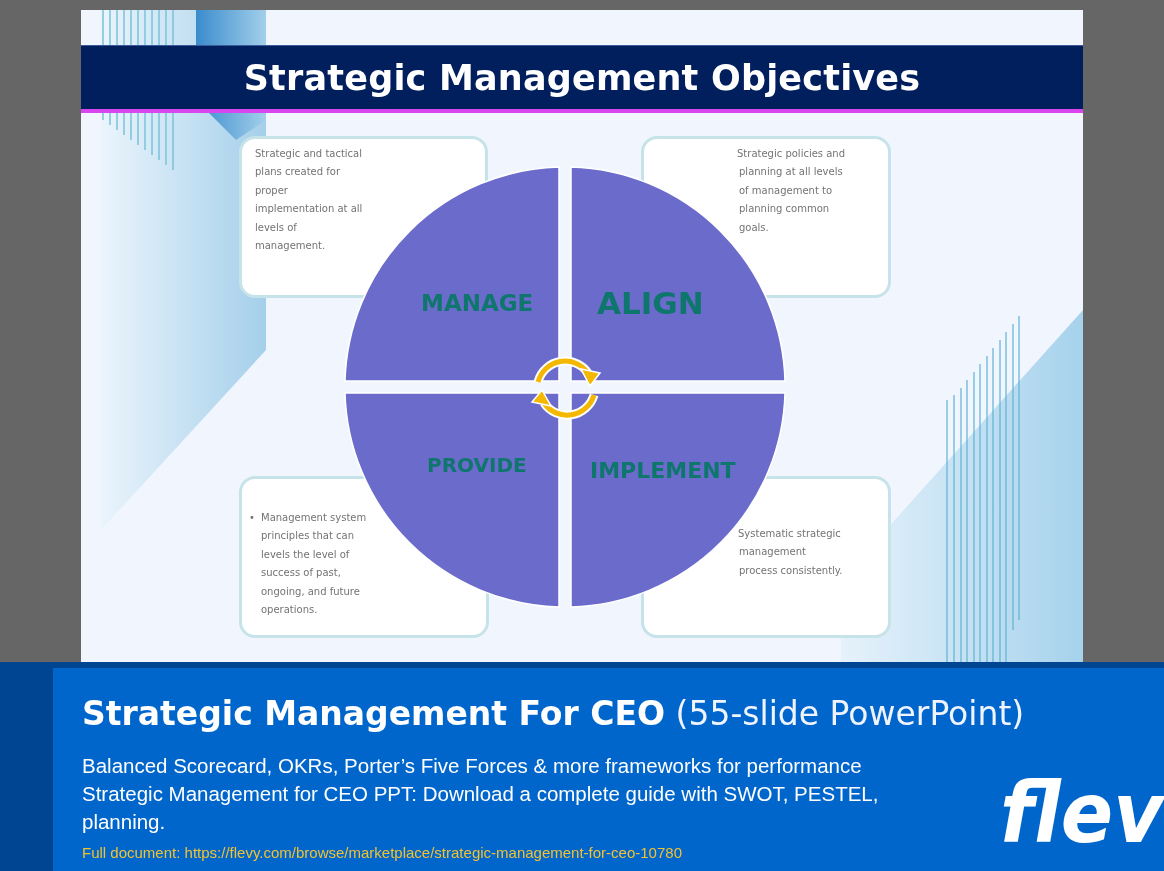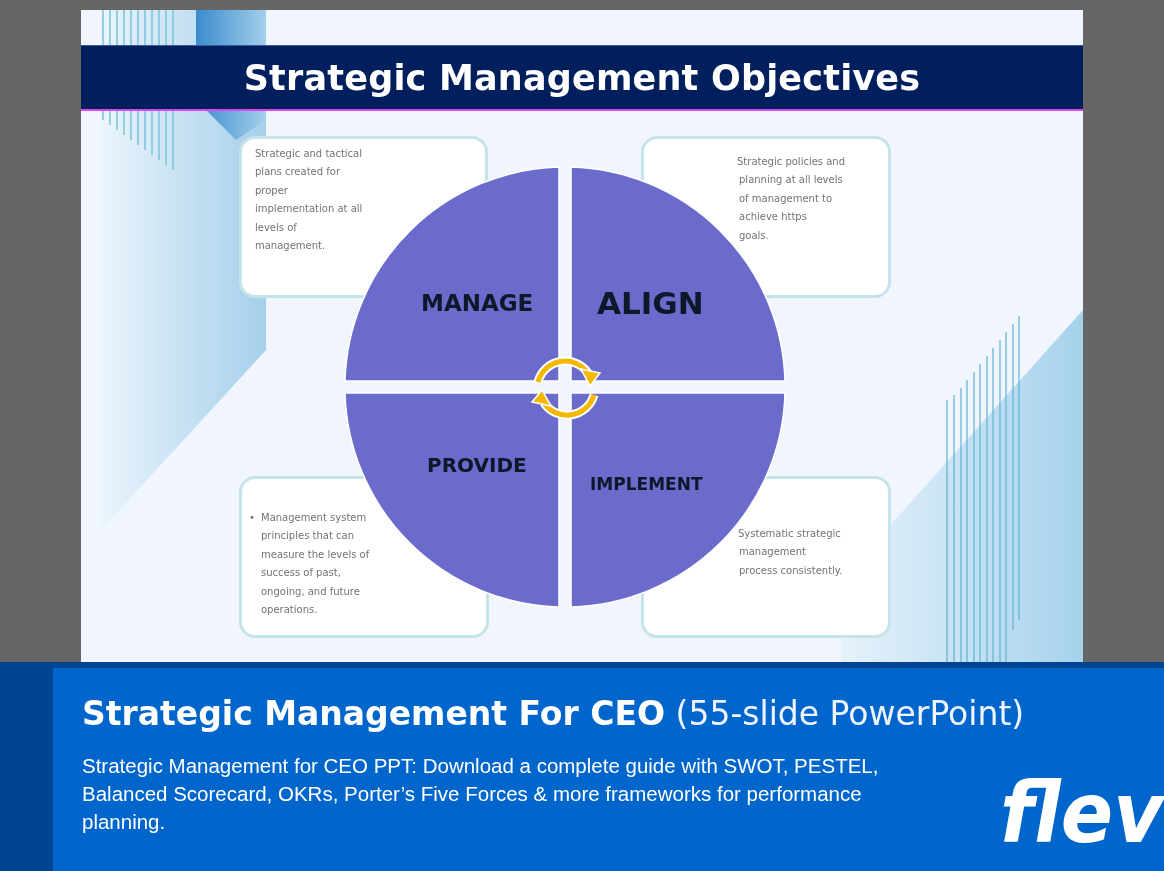--- a/index.html
+++ b/index.html
@@ -1,24 +1,24 @@
 <!DOCTYPE html>
 <html><head>
 <meta charset="utf-8">
 <style>
   html,body{margin:0;padding:0;}
   body{width:1164px;height:871px;background:#666666;position:relative;overflow:hidden;font-family:"Liberation Sans",sans-serif;}
   .slide{position:absolute;left:81px;top:10px;width:1002px;height:652px;background:#f1f6fe;overflow:hidden;}
   .deco{position:absolute;}
-  .title-bar{position:absolute;left:0;top:35px;width:1002px;height:63px;background:#001f5c;border-top:1px solid #3a5a9a;border-bottom:2px solid #d946ef;display:flex;align-items:center;justify-content:center;}
+  .title-bar{position:absolute;left:0;top:35px;width:1002px;height:63px;background:#001f5c;border-top:1px solid #3a5a9a;border-bottom:4px solid #d946ef;display:flex;align-items:center;justify-content:center;}
   .title-bar span{color:#fff;font-family:"DejaVu Sans",sans-serif;font-weight:bold;font-size:35px;letter-spacing:0.2px;}
   .card{position:absolute;background:#ffffff;border:3px solid #c5e3e8;border-radius:16px;box-sizing:border-box;}
   .card-text{position:absolute;font-family:"DejaVu Sans",sans-serif;font-size:10px;line-height:18.4px;color:#737373;}
   .circle-wrap{position:absolute;}
-  .q-label{position:absolute;color:#0f172a;font-family:"DejaVu Sans",sans-serif;font-weight:bold;text-align:left;white-space:nowrap;}
+  .q-label{position:absolute;color:#0f766e;font-family:"DejaVu Sans",sans-serif;font-weight:bold;text-align:left;white-space:nowrap;}
   .banner{position:absolute;left:0;top:662px;width:1164px;height:209px;background:#004591;}
   .banner-inner{position:absolute;left:11px;top:6px;width:1153px;height:203px;background:#0066cc;margin-left:42px;}
   .b-title{position:absolute;left:29px;top:26px;color:#fff;font-family:"DejaVu Sans",sans-serif;font-size:33px;white-space:nowrap;}
   .b-title b{font-weight:bold;}
   .b-title .light{font-weight:normal;color:#f0f4ff;}
   .b-desc{position:absolute;left:29px;top:84px;width:800px;color:#fff;font-family:"Liberation Sans",sans-serif;font-size:20.5px;line-height:28px;}
   .b-link{position:absolute;left:29px;top:176px;color:#f2c230;font-family:"Liberation Sans",sans-serif;font-size:15px;}
   .logo{position:absolute;left:950px;top:98px;width:210px;height:86px;}
 </style>
 </head>
@@ -83,33 +83,33 @@
   <div class="card-text" style="left:174px;top:135px;">
     <div>Strategic and tactical</div>
     <div>plans created for</div>
     <div>proper</div>
     <div>implementation at all</div>
     <div>levels of</div>
     <div>management.</div>
   </div>
 
   <div class="card" style="left:560px;top:126px;width:250px;height:162px;"></div>
-  <div class="card-text" style="left:656px;top:143px;">
+  <div class="card-text" style="left:656px;top:135px;">
     <div>Strategic policies and</div>
     <div style="padding-left:2px">planning at all levels</div>
     <div style="padding-left:2px">of management to</div>
-    <div style="padding-left:2px">achieve https</div>
+    <div style="padding-left:2px">planning common</div>
     <div style="padding-left:2px">goals.</div>
   </div>
 
   <div class="card" style="left:158px;top:466px;width:250px;height:162px;"></div>
   <div class="card-text" style="left:168px;top:499px;">
     <div><span style="display:inline-block;width:12px;">•</span><span>Management system</span></div>
     <div style="padding-left:12px">principles that can</div>
-    <div style="padding-left:12px">measure the levels of</div>
+    <div style="padding-left:12px">levels the level of</div>
     <div style="padding-left:12px">success of past,</div>
     <div style="padding-left:12px">ongoing, and future</div>
     <div style="padding-left:12px">operations.</div>
   </div>
 
   <div class="card" style="left:560px;top:466px;width:250px;height:162px;"></div>
   <div class="card-text" style="left:657px;top:515px;">
     <div>Systematic strategic</div>
     <div style="padding-left:1px">management</div>
     <div style="padding-left:1px">process consistently.</div>
@@ -135,31 +135,32 @@
       <path d="M 68 52 A 28 28 0 0 1 18 60" stroke="#ffffff" stroke-width="9"></path>
       <path d="M 68 52 A 28 28 0 0 1 18 60" stroke="#f5b800" stroke-width="5"></path>
     </g>
     <polygon points="55,26 74,30 64,43" fill="#f5b800" stroke="#fff" stroke-width="1.5"></polygon>
     <polygon points="25,63 6,59 16,47" fill="#f5b800" stroke="#fff" stroke-width="1.5"></polygon>
   </svg>
 
   <div class="q-label" style="left:340px;top:280px;font-size:23px;">MANAGE</div>
   <div class="q-label" style="left:516px;top:275px;font-size:31px;">ALIGN</div>
   <div class="q-label" style="left:346px;top:443px;font-size:20px;">PROVIDE</div>
-  <div class="q-label" style="left:509px;top:464px;font-size:17px;">IMPLEMENT</div>
+  <div class="q-label" style="left:509px;top:448px;font-size:22px;">IMPLEMENT</div>
 </div>
 
 <div class="banner">
   <div class="banner-inner">
     <div class="b-title">
       <b>Strategic Management For CEO</b><span class="light"> (55-slide PowerPoint)</span>
     </div>
     <div class="b-desc">
+      <div>Balanced Scorecard, OKRs, Porter’s Five Forces &amp; more frameworks for performance</div>
       <div>Strategic Management for CEO PPT: Download a complete guide with SWOT, PESTEL,</div>
-      <div>Balanced Scorecard, OKRs, Porter’s Five Forces &amp; more frameworks for performance</div>
       <div>planning.</div>
     </div>
+    <div class="b-link">Full document: https://flevy.com/browse/marketplace/strategic-management-for-ceo-10780</div>
     <svg class="logo" viewBox="0 0 210 86">
       <text x="105" y="76" text-anchor="middle" font-family="DejaVu Sans, sans-serif" font-weight="bold" font-style="italic" font-size="84" fill="#ffffff" transform="scale(0.92,1) translate(8,0)">flevy</text>
       <rect x="6" y="22" width="22" height="58" fill="#c8c8c8" transform="skewX(-12) translate(14,0)" opacity="0"></rect>
     </svg>
   </div>
 </div>
 
 </body></html>

